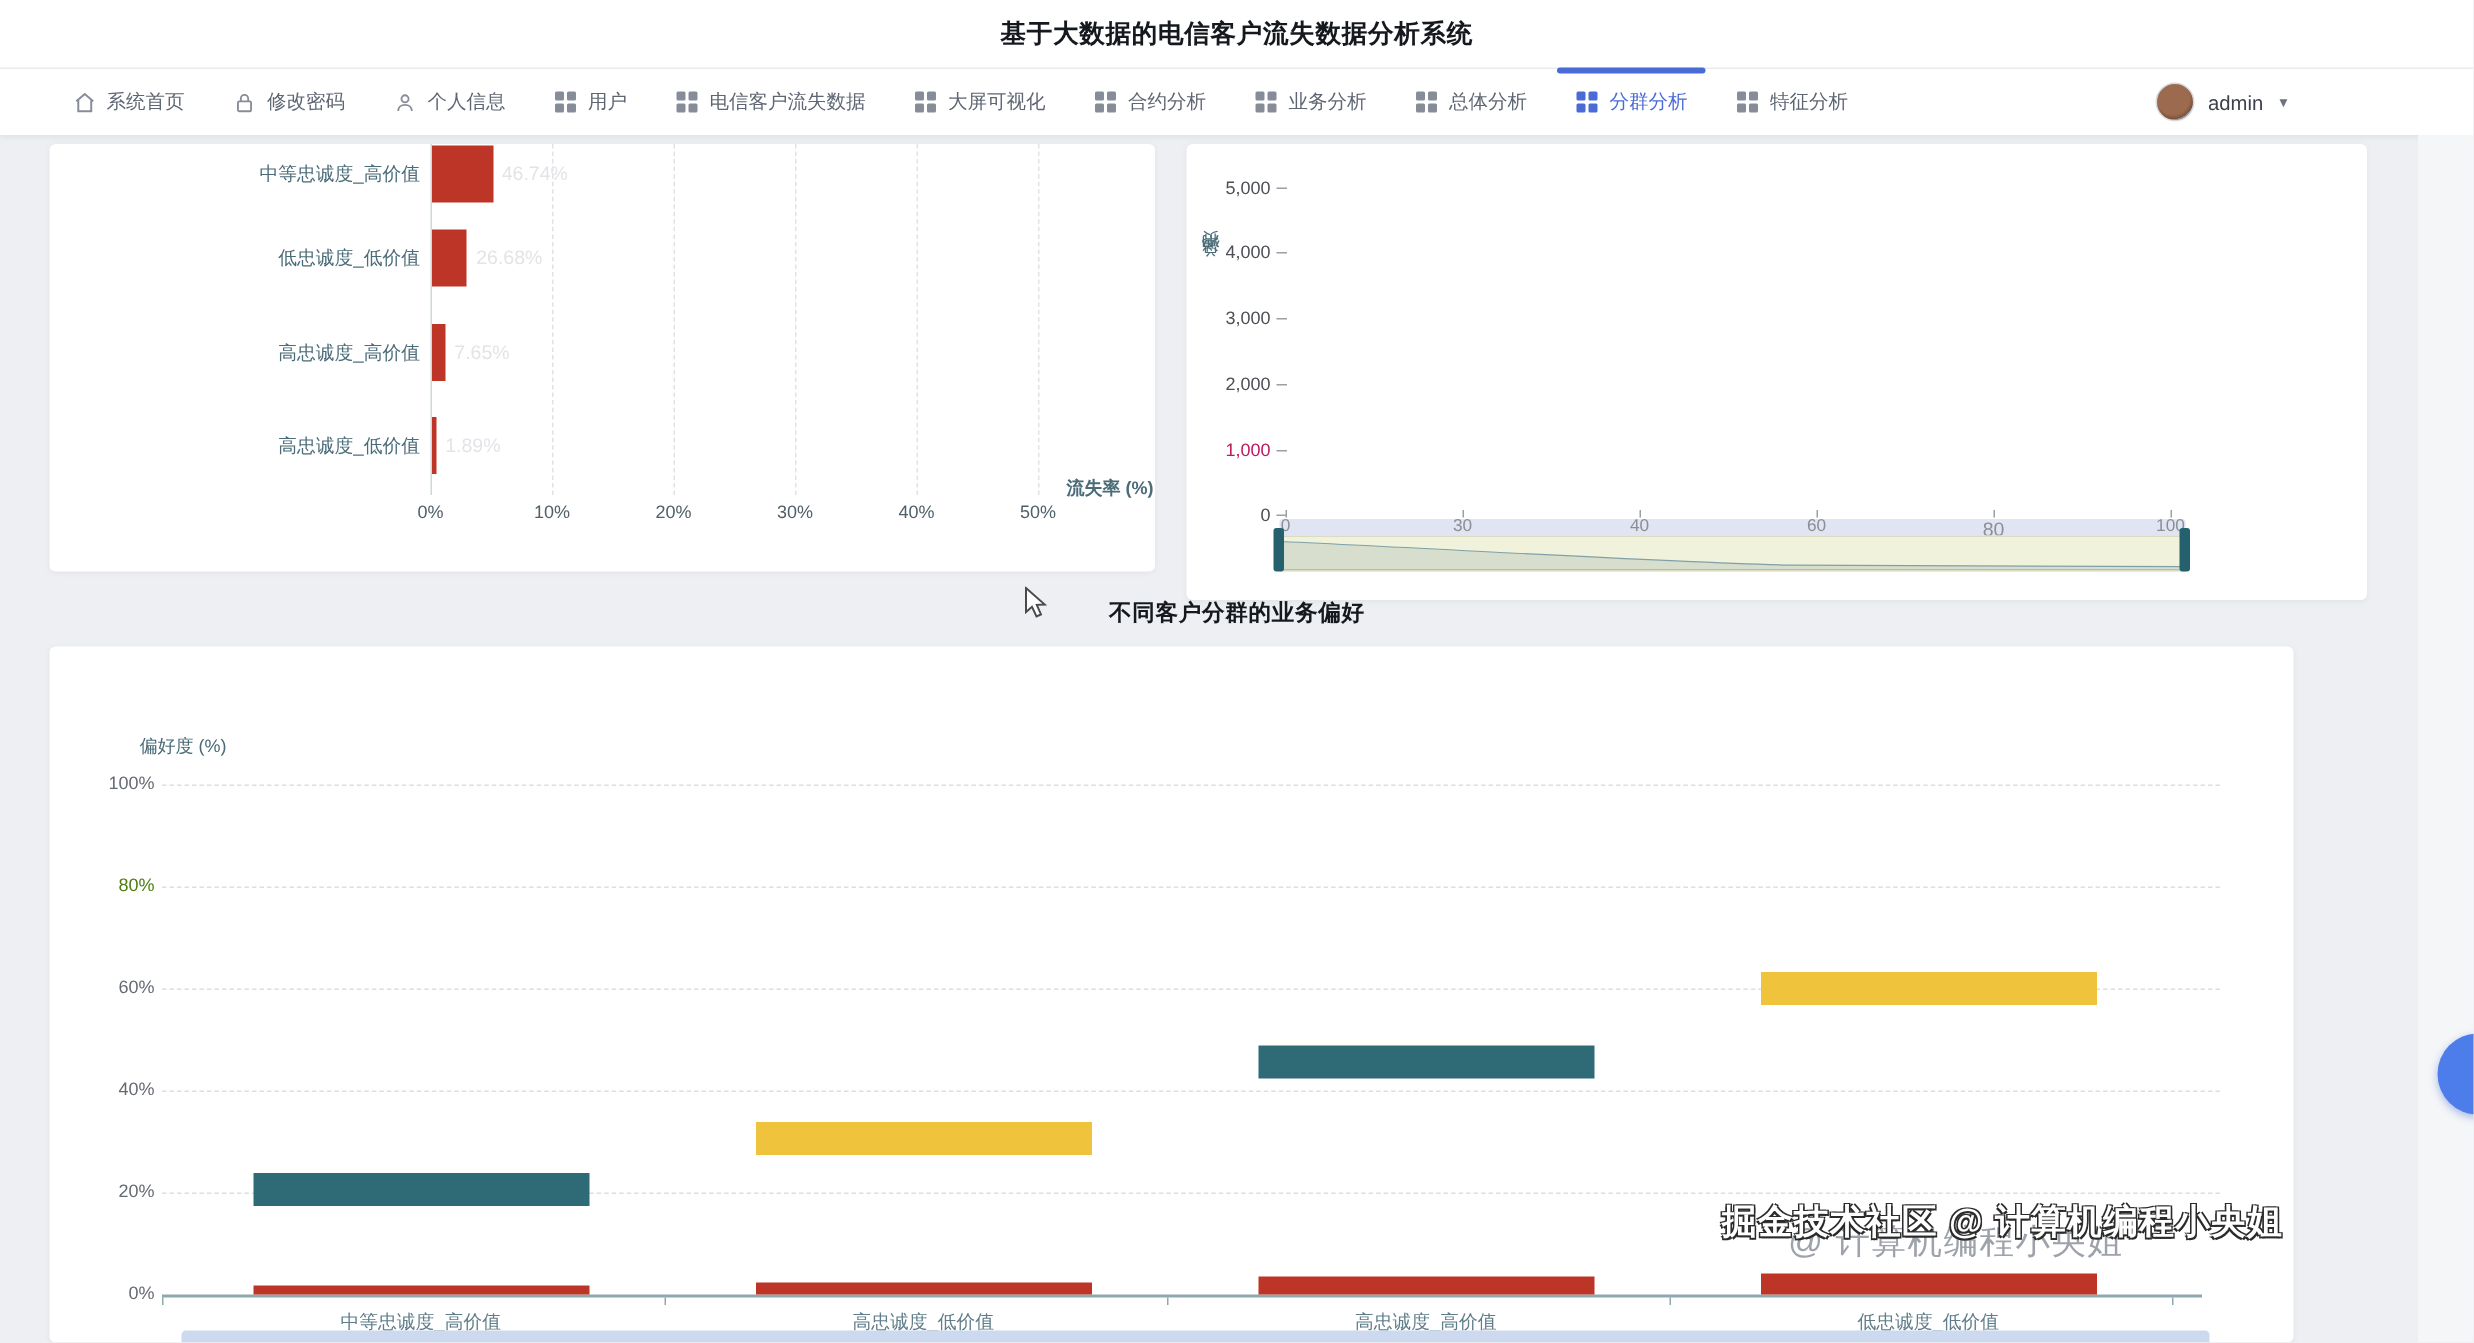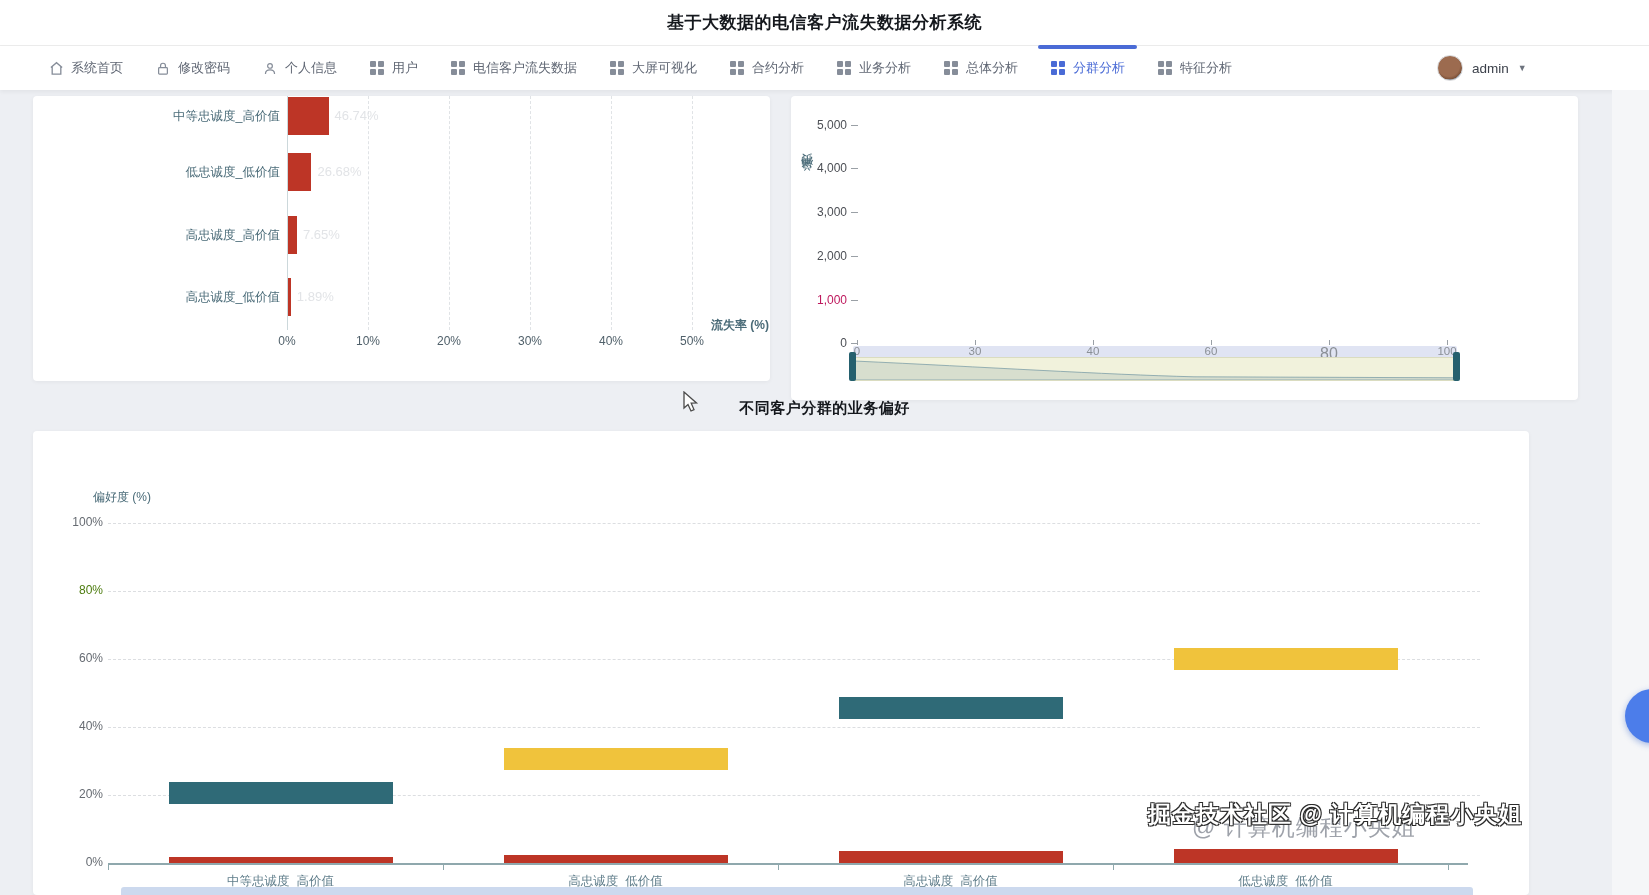--- a/index.html
+++ b/index.html
@@ -252,21 +252,21 @@
       <div style="left: 62px; top: 250px; width: 604px; height: 11px; background: rgb(224, 228, 243); border-radius: 2px; position: absolute;"></div>
       <div style="left: 66px; top: 244px; width: 1px; height: 5px; background: rgb(154, 160, 166); position: absolute;"></div>
       <div class="tick-label" style="left: 48px; top: 249px; width: 36px; text-align: center; font-size: 11.5px; color: rgb(138, 143, 150); position: absolute;">0</div>
       <div style="left: 184px; top: 244px; width: 1px; height: 5px; background: rgb(154, 160, 166); position: absolute;"></div>
       <div class="tick-label" style="left: 166px; top: 249px; width: 36px; text-align: center; font-size: 11.5px; color: rgb(138, 143, 150); position: absolute;">30</div>
       <div style="left: 302px; top: 244px; width: 1px; height: 5px; background: rgb(154, 160, 166); position: absolute;"></div>
       <div class="tick-label" style="left: 284px; top: 249px; width: 36px; text-align: center; font-size: 11.5px; color: rgb(138, 143, 150); position: absolute;">40</div>
       <div style="left: 420px; top: 244px; width: 1px; height: 5px; background: rgb(154, 160, 166); position: absolute;"></div>
       <div class="tick-label" style="left: 402px; top: 249px; width: 36px; text-align: center; font-size: 11.5px; color: rgb(138, 143, 150); position: absolute;">60</div>
       <div style="left: 538px; top: 244px; width: 1px; height: 5px; background: rgb(154, 160, 166); position: absolute;"></div>
-      <div class="tick-label" style="left: 520px; top: 249px; width: 36px; text-align: center; font-size: 16px; color: rgb(138, 143, 150); position: absolute;">80</div>
+      <div class="tick-label" style="left: 520px; top: 249px; width: 36px; text-align: center; font-size: 13px; color: rgb(138, 143, 150); position: absolute;">80</div>
       <div style="left: 656px; top: 244px; width: 1px; height: 5px; background: rgb(154, 160, 166); position: absolute;"></div>
       <div class="tick-label" style="left: 638px; top: 249px; width: 36px; text-align: center; font-size: 11.5px; color: rgb(138, 143, 150); position: absolute;">100</div>
       <div style="left: 62px; top: 261px; width: 604px; height: 24px; background: rgb(241, 242, 220); border: 1px solid rgb(218, 220, 192); box-sizing: border-box; position: absolute;">
         <svg width="602" height="22" viewBox="0 0 602 22" style="display:block">
           <path d="M0,22 L0,3 C130,9 250,16.5 340,18.8 L602,19.8 L602,22 Z" fill="rgba(60,105,120,0.14)" stroke="#7fa0a8" stroke-width="0.8"></path>
         </svg>
       </div>
       <div style="left: 58px; top: 256px; width: 7px; height: 29px; background: rgb(37, 96, 110); border-radius: 2px; position: absolute;"></div>
       <div style="left: 662px; top: 256px; width: 7px; height: 29px; background: rgb(37, 96, 110); border-radius: 2px; position: absolute;"></div>
     </div>

